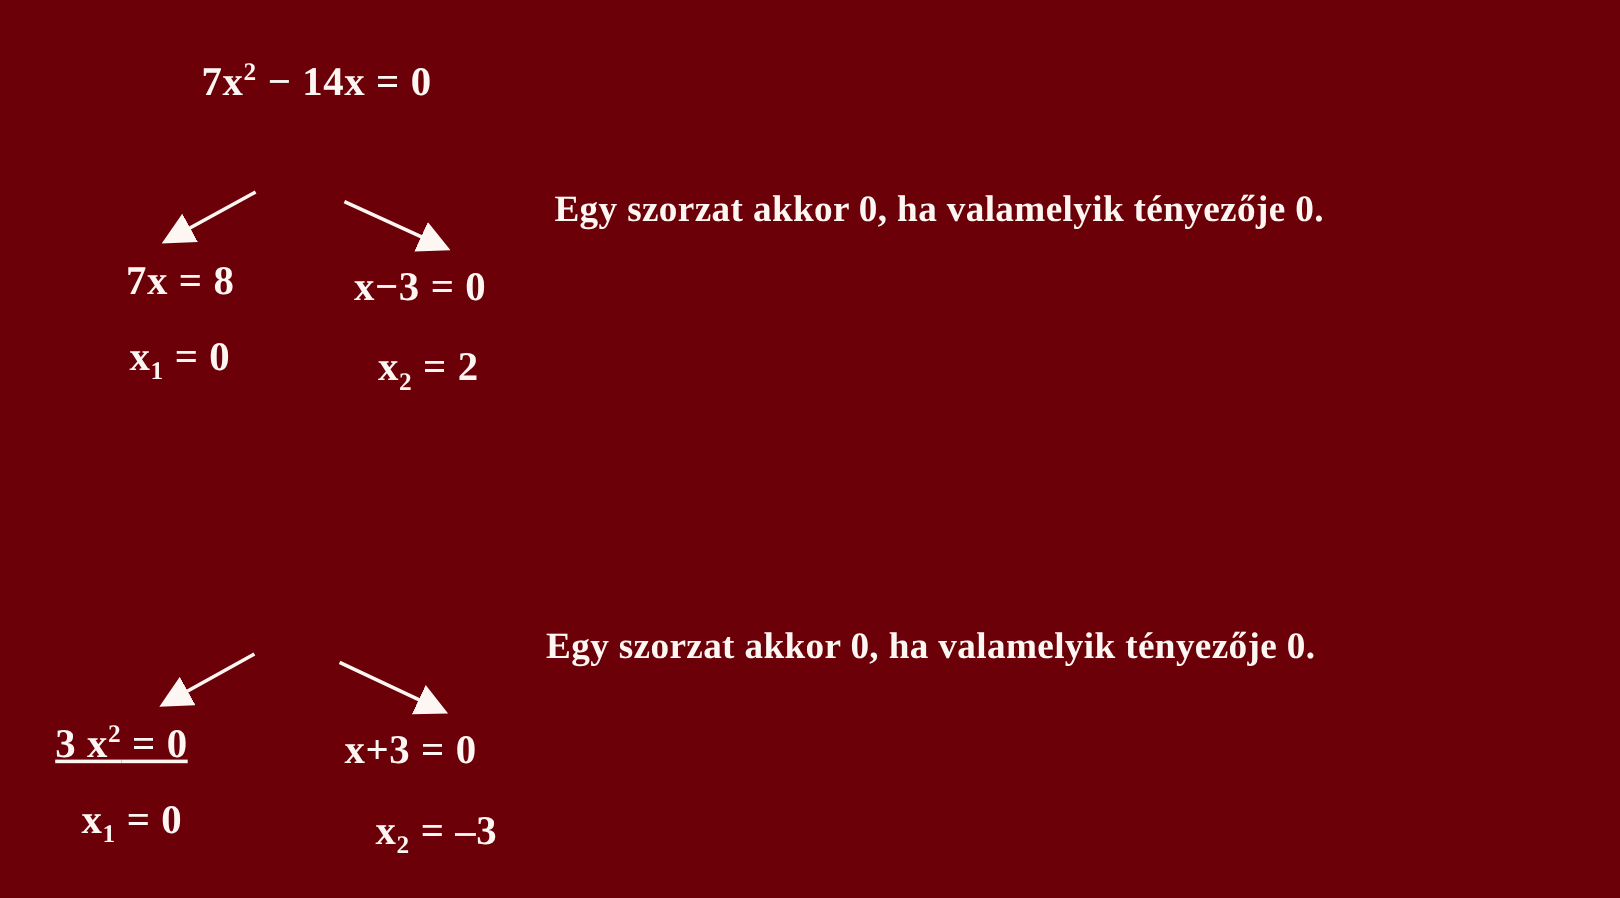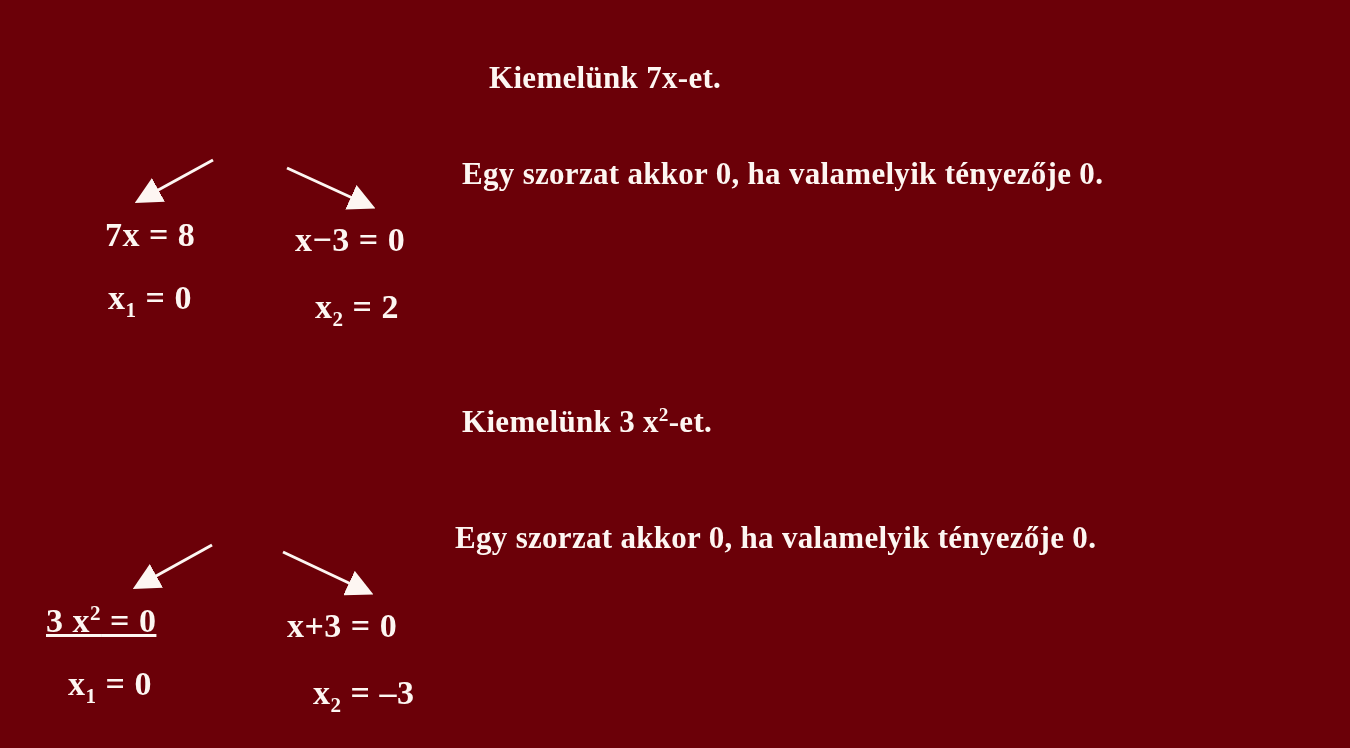--- a/index.html
+++ b/index.html
@@ -87,39 +87,38 @@
 
     <line x1="213" y1="160" x2="140" y2="200" stroke="#fdf6f2" stroke-width="3" marker-end="url(#ah)"></line>
 
     <line x1="287" y1="168" x2="370" y2="206" stroke="#fdf6f2" stroke-width="3" marker-end="url(#ah)"></line>
 
     <line x1="212" y1="545" x2="138" y2="586" stroke="#fdf6f2" stroke-width="3" marker-end="url(#ah)"></line>
 
     <line x1="283" y1="552" x2="368" y2="592" stroke="#fdf6f2" stroke-width="3" marker-end="url(#ah)"></line>
   </svg>
 
+  <div class="item math p-eq1"><span>7x</span><sup>2</sup><span> − 14x = 0</span></div>
 
 
   <div class="item math p-left1">7x = 8</div>
   <div class="item math p-right1">x−3 = 0</div>
 
   <div class="item math p-x1a"><span>x</span><sub>1</sub><span> = 0</span></div>
 
   <div class="item math p-x2a"><span>x</span><sub>2</sub><span> = 2</span></div>
 
-  <div class="item note p-note1">Kiemelünk 7x-et.</div>
   <div class="item note p-note2">Egy szorzat akkor 0, ha valamelyik tényezője 0.</div>
 
 
 
   <div class="item math p-left2"><span>3 x</span><sup>2</sup><span> = 0</span></div>
 
   <div class="item math p-right2">x+3 = 0</div>
 
   <div class="item math p-x1b"><span>x</span><sub>1</sub><span> = 0</span></div>
 
   <div class="item math p-x2b"><span>x</span><sub>2</sub><span> = –3</span></div>
 
-  <div class="item note p-note3"><span>Kiemelünk 3 x</span><sup>2</sup><span>-et.</span></div>
 
   <div class="item note p-note4">Egy szorzat akkor 0, ha valamelyik tényezője 0.</div>
 
 </div>
 
 </body></html>

